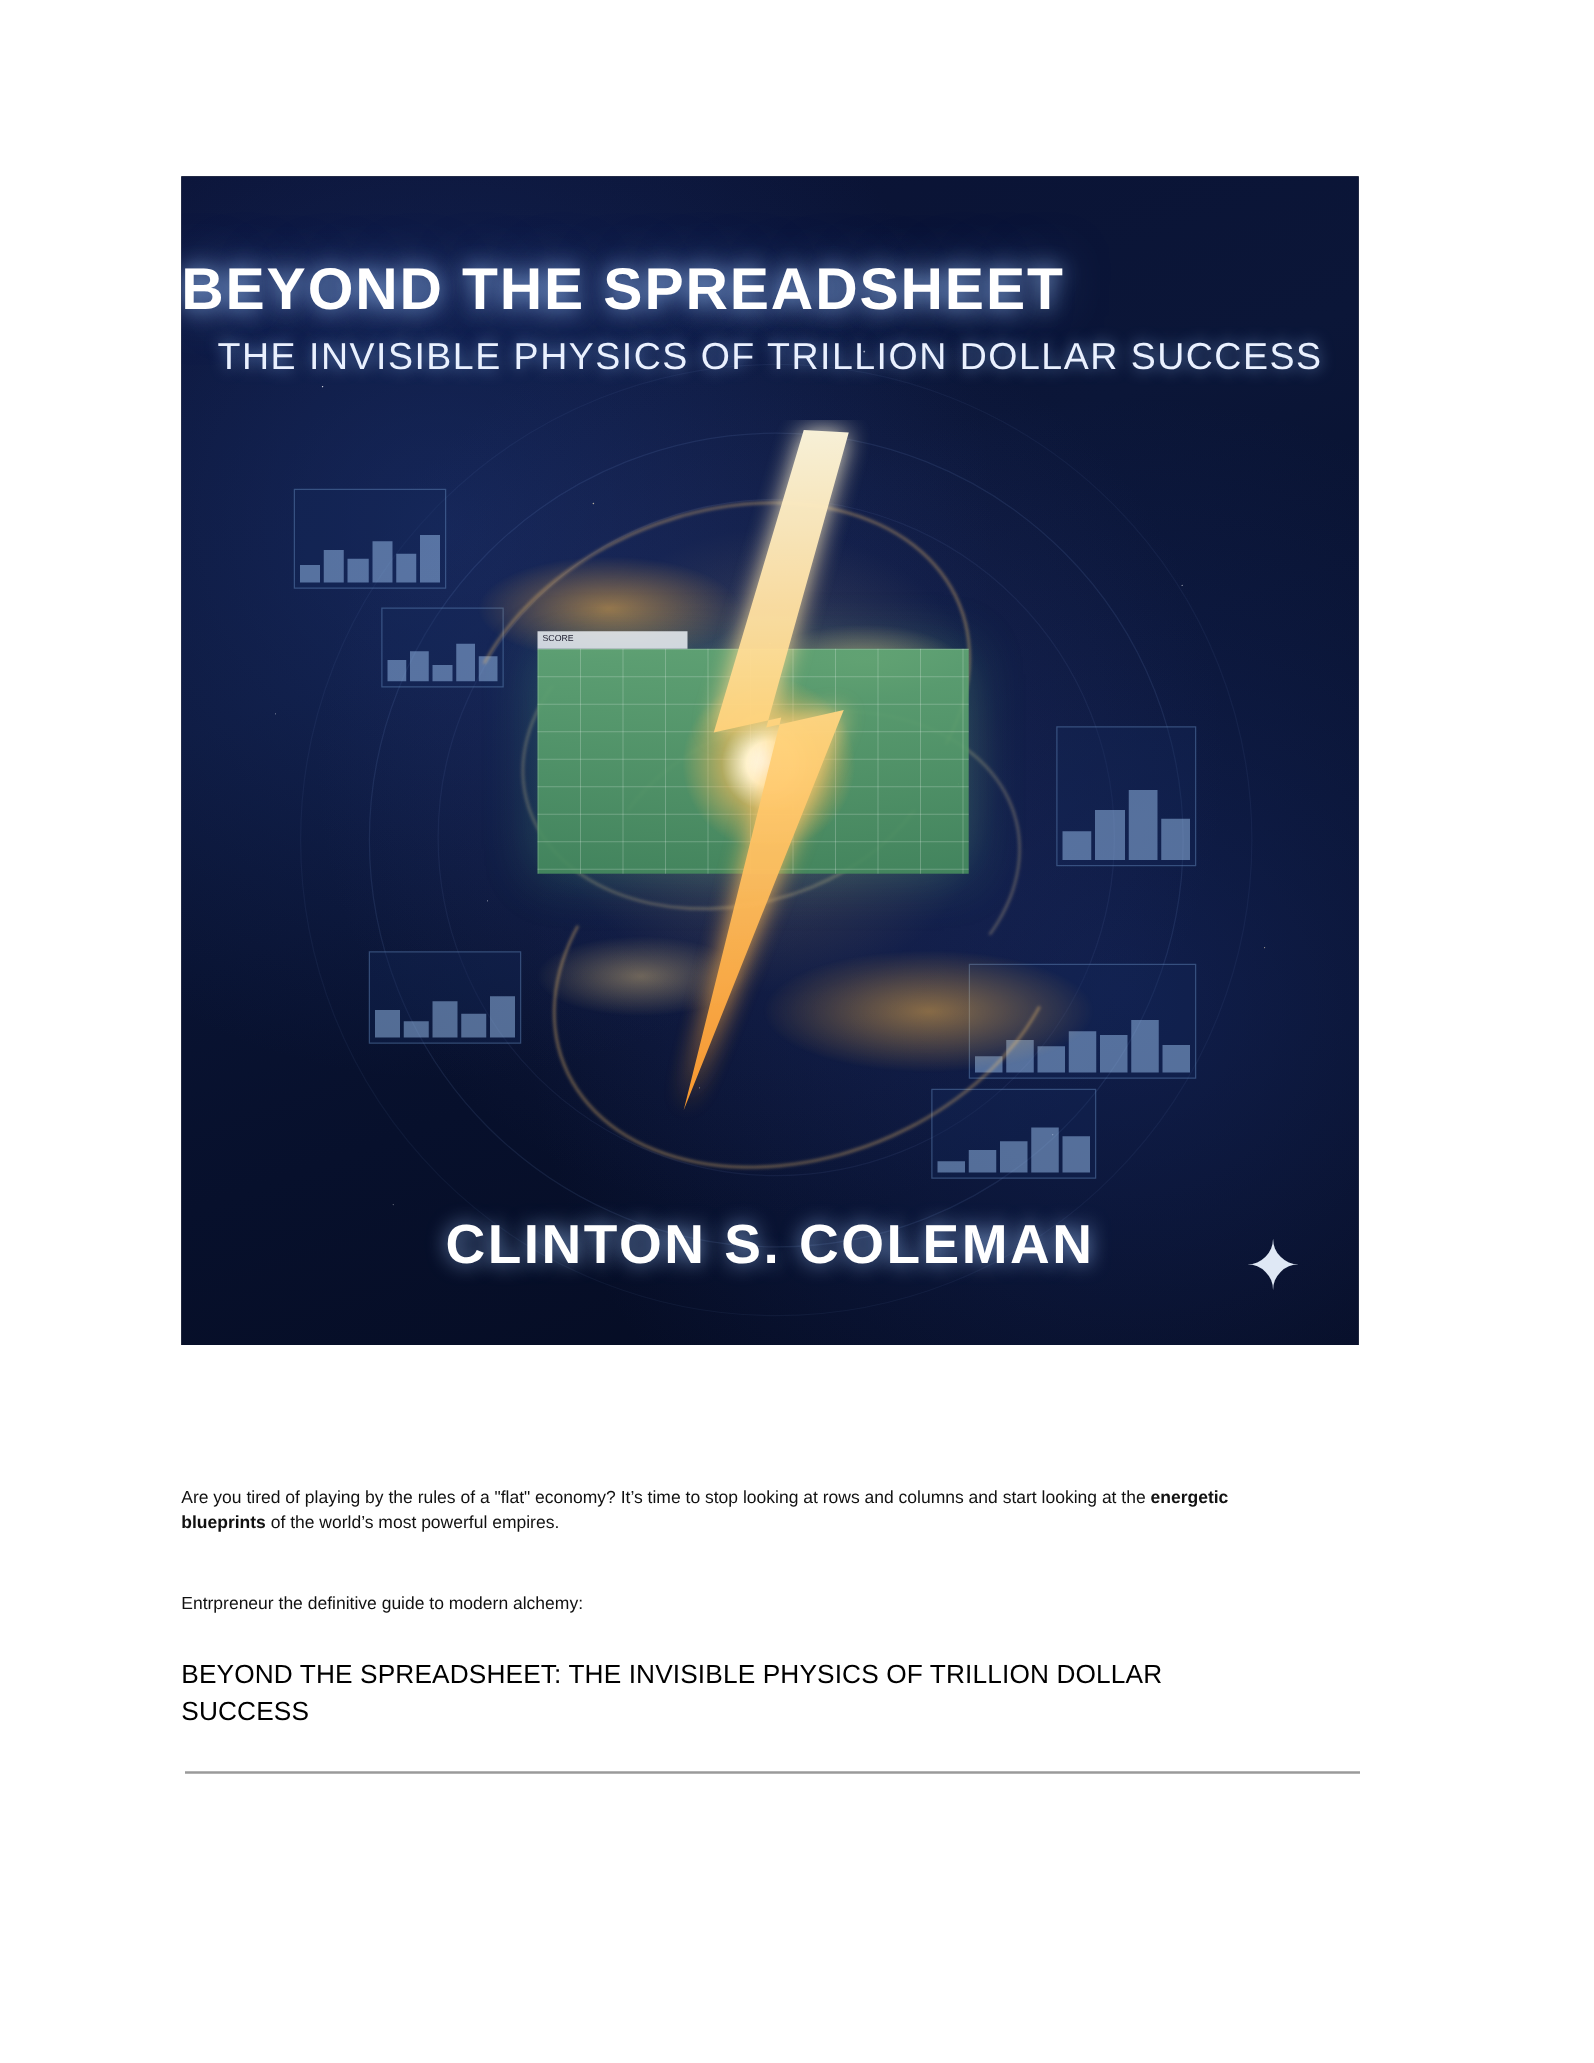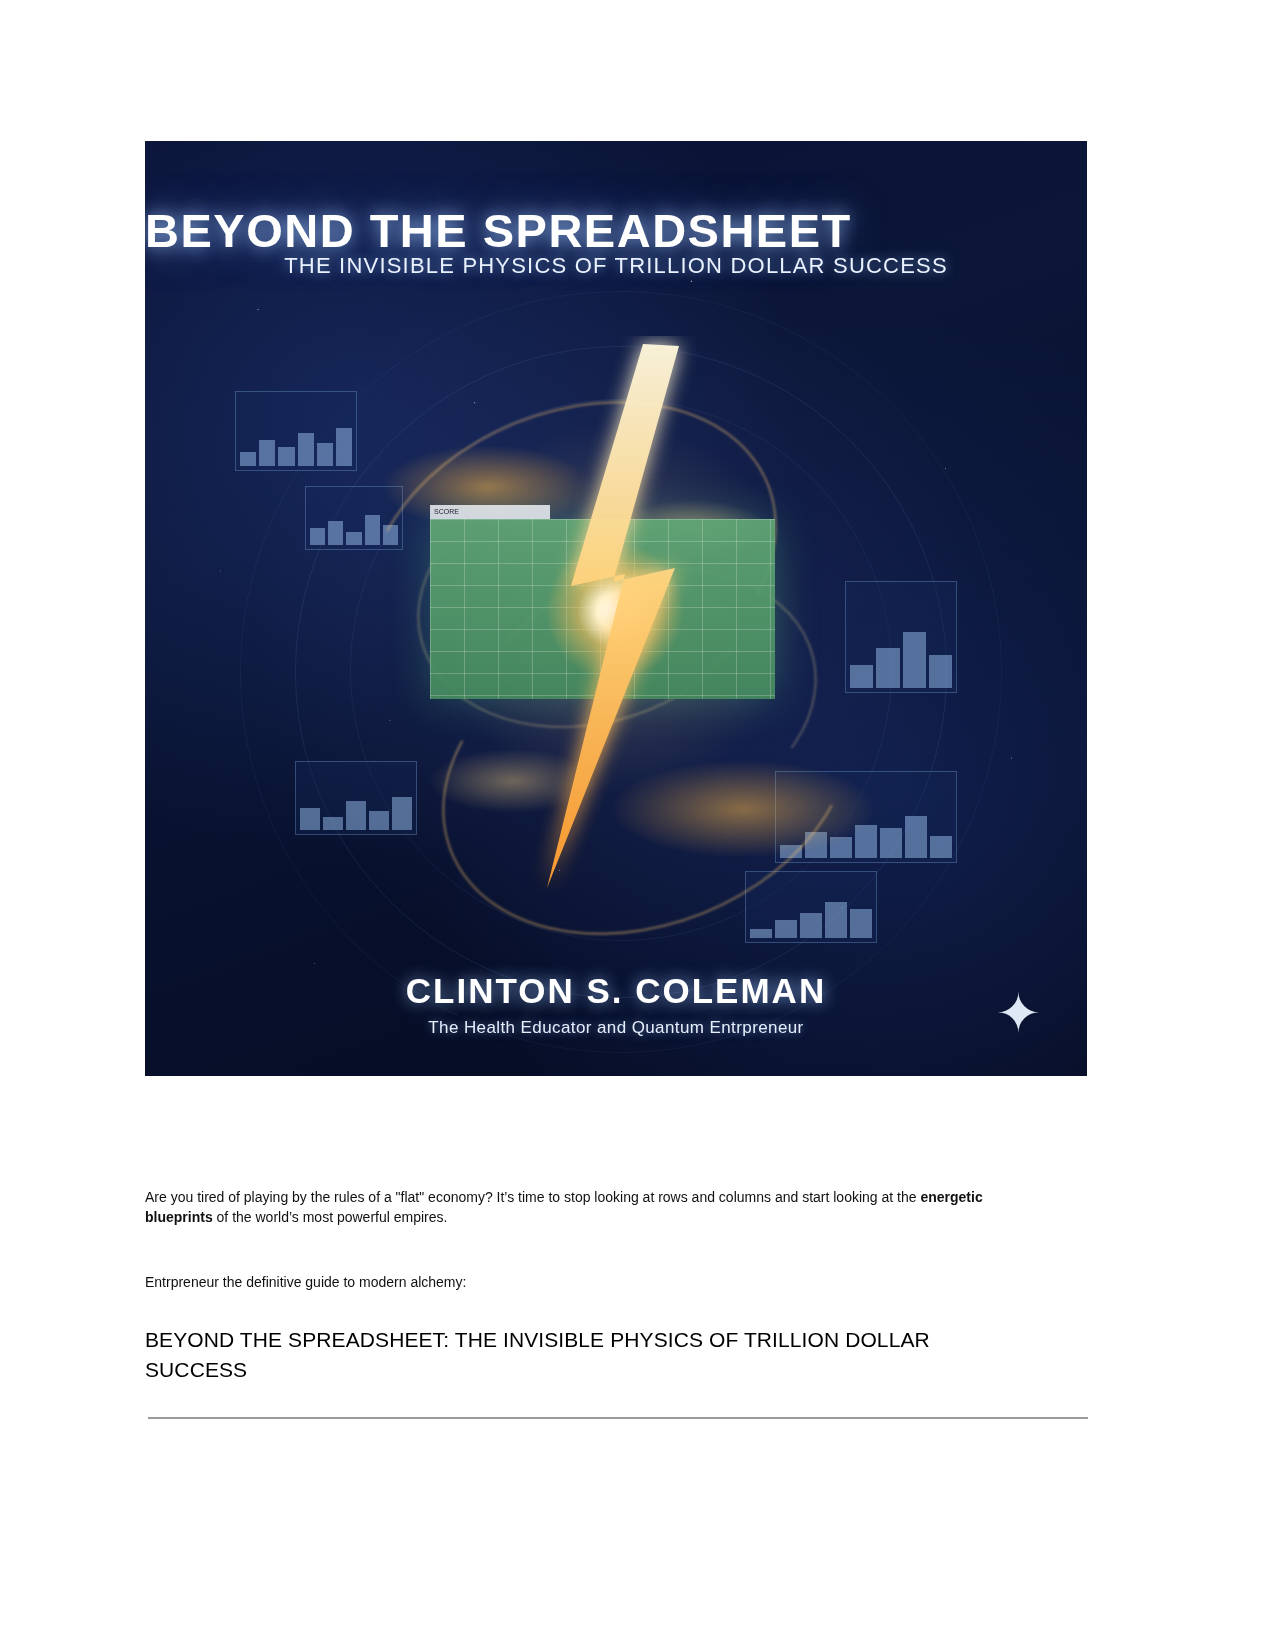--- a/index.html
+++ b/index.html
@@ -168,34 +168,34 @@
     text-align: left;
     color: #ffffff;
     font-size: 47px;
     font-weight: bold;
     letter-spacing: 1.5px;
     text-shadow: 0 0 18px rgba(160,200,255,0.8), 0 0 40px rgba(120,170,255,0.5);
   }
   .cover-subtitle {
     position: absolute;
     left: 0; right: 0;
-    top: 112px;
+    top: 128px;
     text-align: center;
     color: #eaf1ff;
-    font-size: 22px;
+    font-size: 30px;
     letter-spacing: 1.2px;
     text-shadow: 0 0 12px rgba(150,195,255,0.7);
   }
   .cover-author {
     position: absolute;
     left: 0; right: 0;
     top: 830px;
     text-align: center;
     color: #ffffff;
-    font-size: 35px;
+    font-size: 44px;
     font-weight: bold;
     letter-spacing: 2px;
     text-shadow: 0 0 16px rgba(160,200,255,0.75);
   }
   .cover-author-tagline {
     position: absolute;
     left: 0; right: 0;
     top: 877px;
     text-align: center;
     color: #e6eefc;
@@ -347,21 +347,20 @@
         </filter>
       </defs>
       <path d="M168 8 L96 250 L150 238 L72 552 L200 232 L138 246 L204 10 Z" fill="url(#boltgrad)" filter="url(#boltglow)" opacity="0.97"></path>
     </svg>
 
     <div class="glyph-sparkle" style="right:46px; bottom:36px;">✦</div>
 
     <div class="cover-title">BEYOND THE SPREADSHEET</div>
     <div class="cover-subtitle">THE INVISIBLE PHYSICS OF TRILLION DOLLAR SUCCESS</div>
     <div class="cover-author">CLINTON S. COLEMAN</div>
-    <div class="cover-author-tagline">The Health Educator and Quantum Entrpreneur</div>
   </div>
 
 
   <div class="para para-1">
     <span>Are you tired of playing by the rules of a "flat" economy? It’s time to stop looking at rows and columns and start looking at the </span><b>energetic blueprints</b><span> of the world’s most powerful empires.</span>
   </div>
 
   <div class="para para-2">Entrpreneur the definitive guide to modern alchemy:</div>
 
   <div class="booktitle">BEYOND THE SPREADSHEET: THE INVISIBLE PHYSICS OF TRILLION DOLLAR SUCCESS</div>

